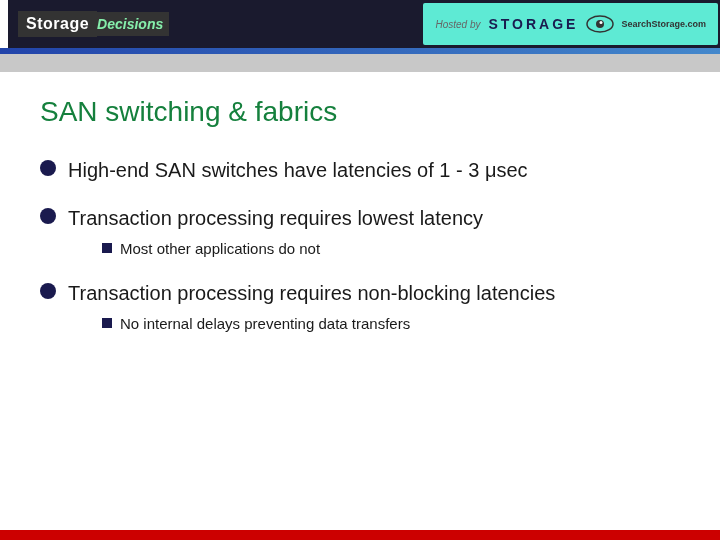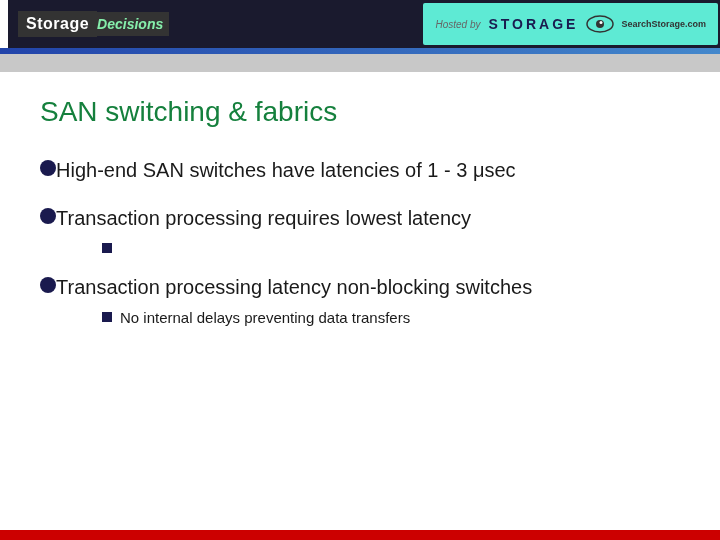--- a/index.html
+++ b/index.html
@@ -118,20 +118,21 @@
     }
 
     
     .bullet-section {
       margin-bottom: 20px;
     }
 
     .bullet-main {
       display: flex;
       align-items: flex-start;
+      gap: 12px;
       margin-bottom: 6px;
     }
 
     .bullet-dot {
       width: 16px;
       height: 16px;
       background: #1a1a4e;
       border-radius: 50%;
       flex-shrink: 0;
       margin-top: 4px;
@@ -217,28 +218,29 @@
   </div>
 
   <div class="bullet-section">
     <div class="bullet-main">
       <div class="bullet-dot"></div>
       <span class="bullet-text">Transaction processing requires lowest latency</span>
     </div>
     <div class="sub-bullet-area">
       <div class="sub-bullet">
         <div class="sub-bullet-square"></div>
+        <span class="sub-bullet-text">Most other applications do not</span>
       </div>
     </div>
   </div>
 
   <div class="bullet-section">
     <div class="bullet-main">
       <div class="bullet-dot"></div>
-      <span class="bullet-text">Transaction processing latency non-blocking switches</span>
+      <span class="bullet-text">Transaction processing requires non-blocking latencies</span>
     </div>
     <div class="sub-bullet-area">
       <div class="sub-bullet">
         <div class="sub-bullet-square"></div>
         <span class="sub-bullet-text">No internal delays preventing data transfers</span>
       </div>
     </div>
   </div>
 </div>
 

